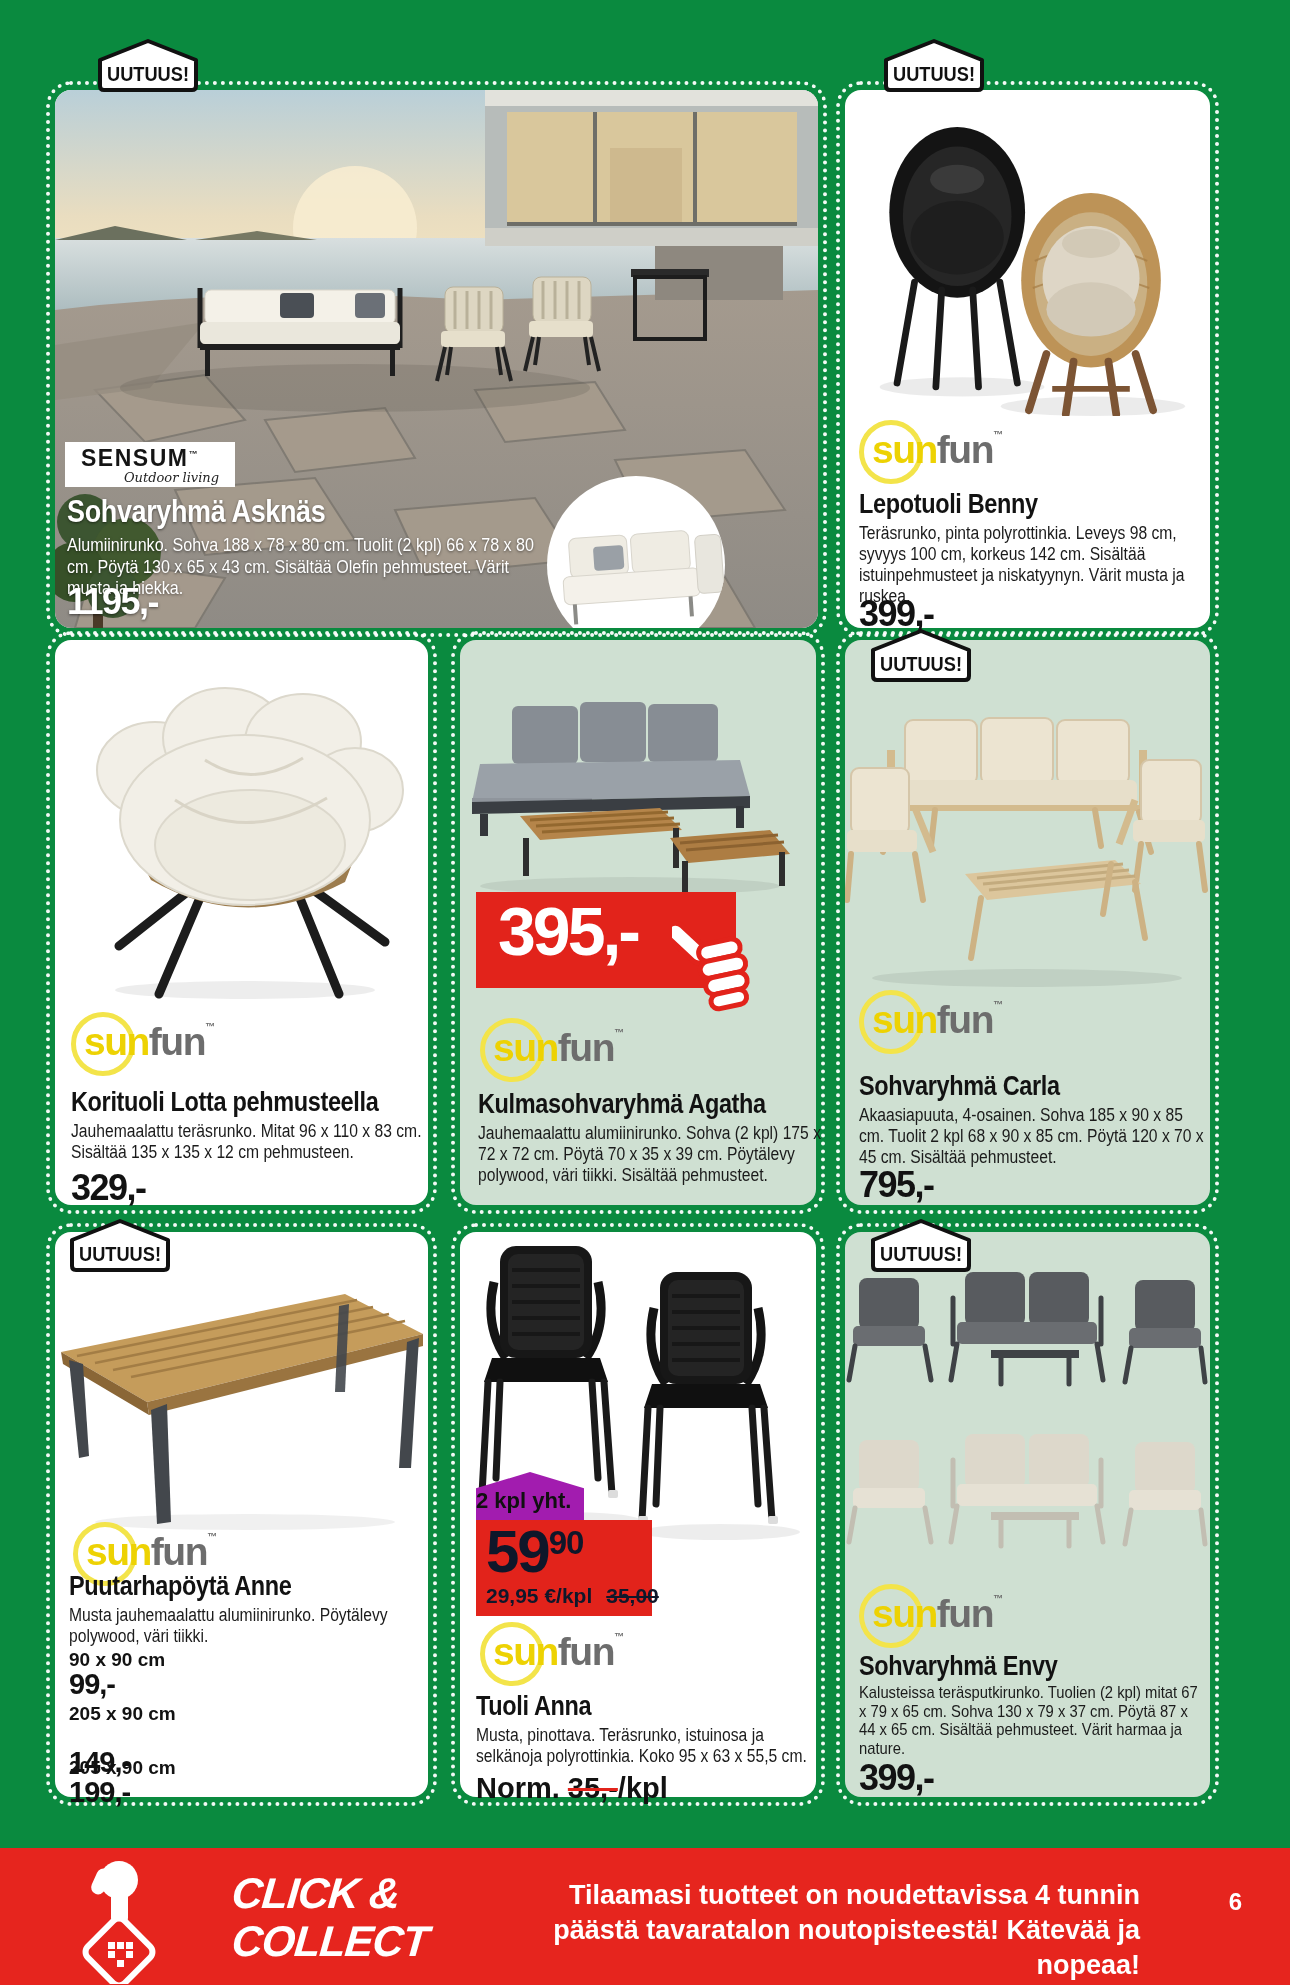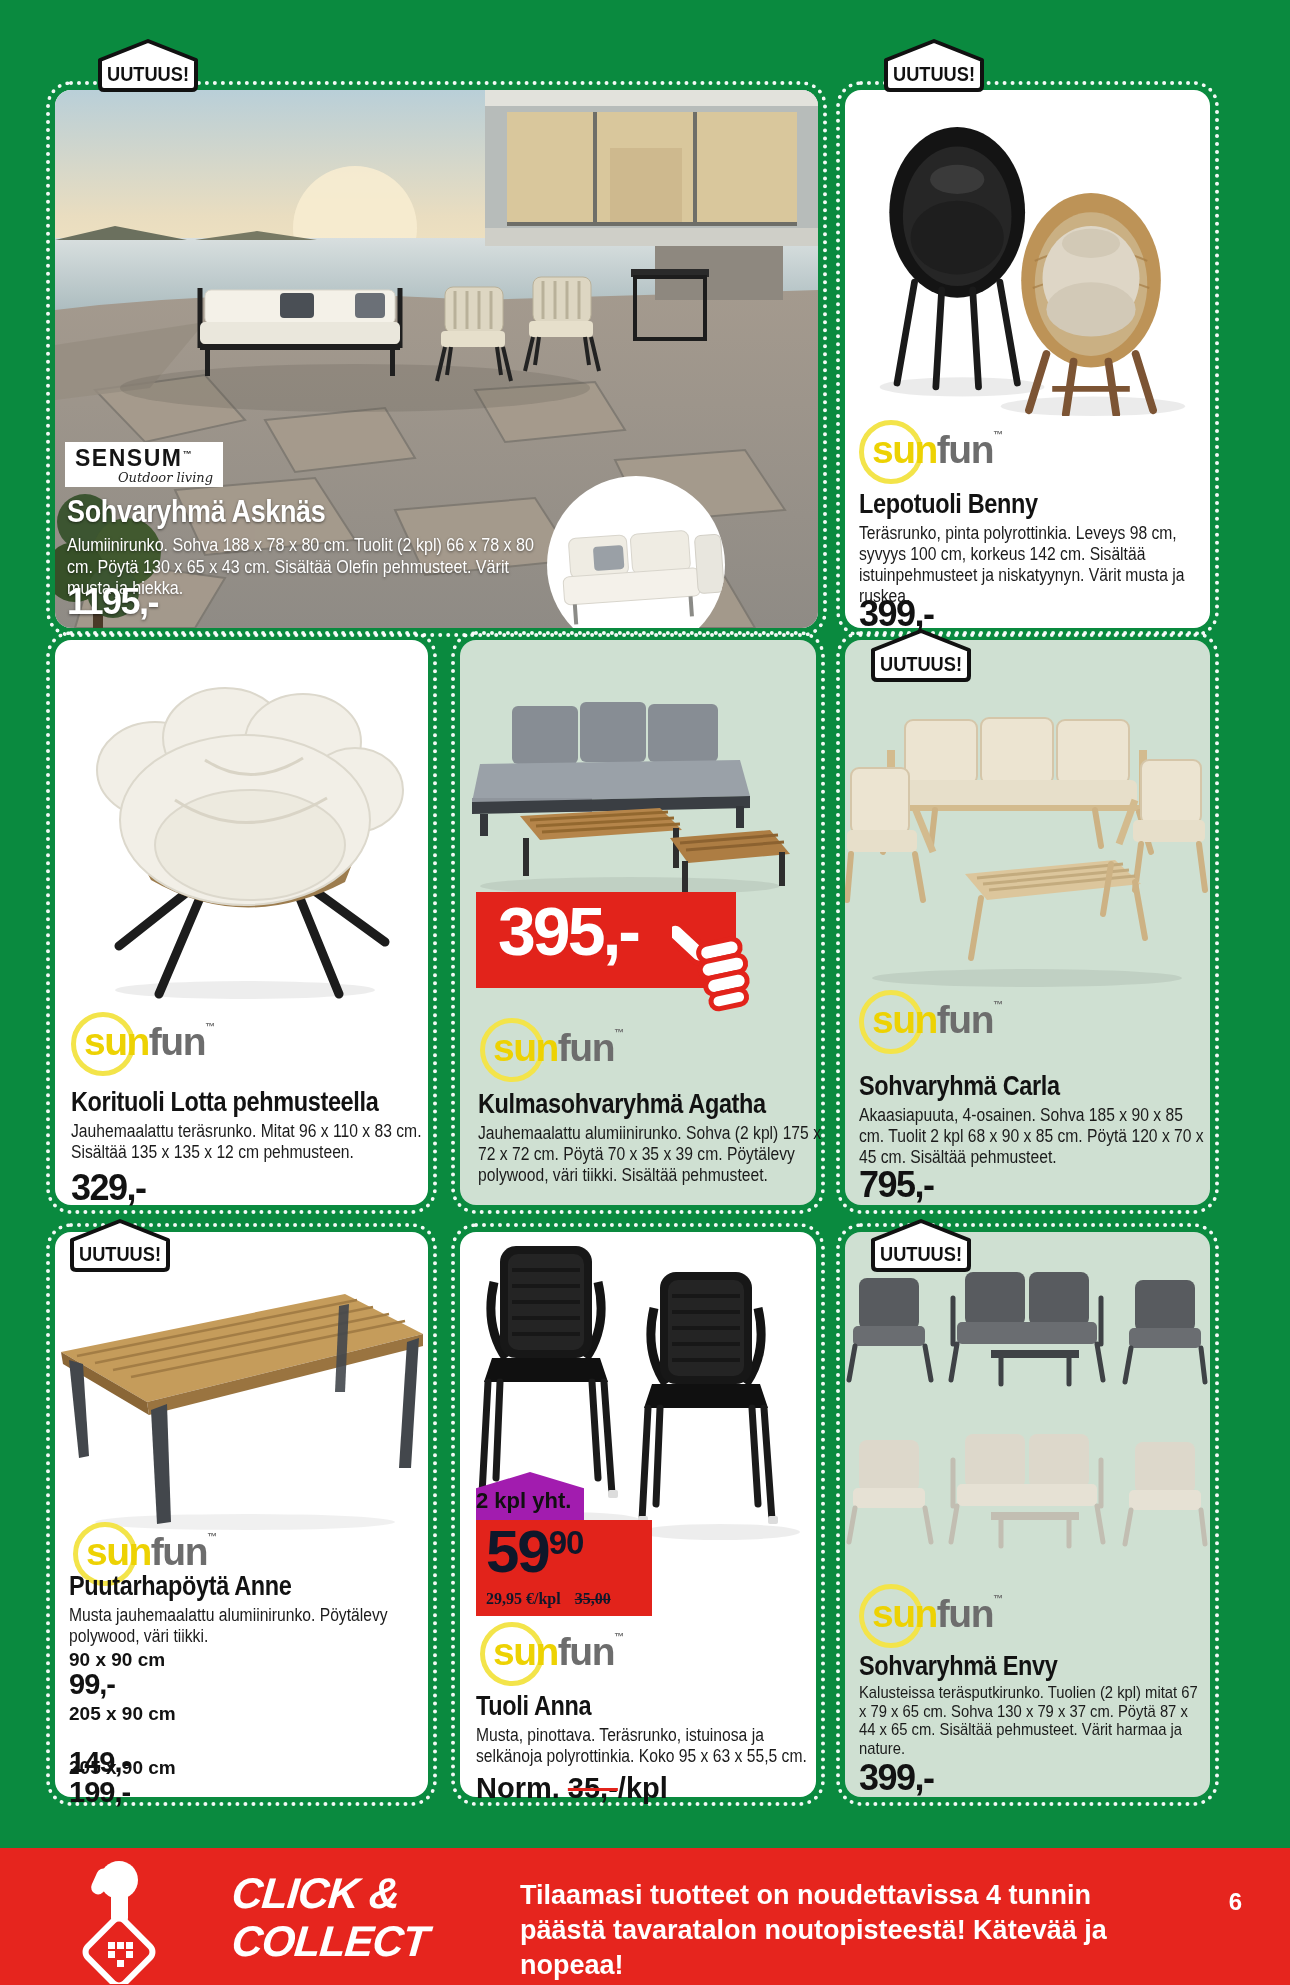--- a/index.html
+++ b/index.html
@@ -17,38 +17,38 @@
   .light{color:#fff;}
   .shadowed{text-shadow:0 1px 3px rgba(0,0,0,.55);}
   
   .sunfun{position:absolute;width:140px;height:66px;}
   .sf-circle{position:absolute;left:0;top:0;width:54px;height:54px;border:5px solid #f3e44a;border-radius:50%;}
   .sf-text{position:absolute;left:13px;top:10px;font-weight:900;font-size:39px;line-height:1;letter-spacing:-1.5px;white-space:nowrap;}
   .sf-sun{color:#edd203;}
   .sf-fun{color:#6d6d6d;}
   .sf-tm{color:#6d6d6d;font-size:10px;font-weight:700;vertical-align:top;}
   
-  .sensum{position:absolute;background:#fff;padding:5px 10px 3px;width:138px;}
+  .sensum{position:absolute;background:#fff;padding:5px 16px 3px;width:138px;}
   .sensum-name{font-weight:900;font-size:23px;letter-spacing:1.5px;color:#141414;line-height:1;}
   .sensum-name sup{font-size:9px;}
   .sensum-tag{font-family:"DejaVu Serif",serif;font-style:italic;font-size:13px;color:#222;text-align:right;line-height:1;margin-top:1px;}
   
   .uutuus{position:absolute;width:112px;height:62px;}
   
   .banner{position:absolute;background:#e2231b;color:#fff;display:flex;align-items:flex-start;
           font-weight:900;letter-spacing:-3px;}
   
   .flag{position:absolute;background:#a21caf;color:#101010;font-weight:900;font-size:22px;
         clip-path:polygon(0 34%,50% 0,100% 34%,100% 100%,0 100%);
         display:flex;align-items:flex-end;justify-content:flex-start;padding-bottom:6px;box-sizing:border-box;}
   
   .pricebox{position:absolute;background:#e2231b;color:#0f172a;padding:2px 10px 8px;box-sizing:border-box;}
   .pb-main{font-weight:900;font-size:60px;line-height:1;letter-spacing:-2px;}
   .pb-sup{font-weight:900;font-size:33px;vertical-align:18px;letter-spacing:-1px;}
-  .pb-row2{font-weight:700;font-size:16px;margin-top:8px;white-space:nowrap;font-family:Liberation Serif, serif;}
+  .pb-row2{font-weight:700;font-size:21px;margin-top:2px;white-space:nowrap;}
   .pb-old{text-decoration:line-through;margin-left:14px;font-weight:700;}
   .v-size{font-weight:700;font-size:19px;color:#121212;line-height:1;}
   .v-price{font-weight:900;font-size:29px;color:#121212;letter-spacing:-1px;line-height:1;}
   .norm{font-weight:900;font-size:29px;color:#121212;white-space:nowrap;}
   .norm-old{font-weight:700;text-decoration:line-through;text-decoration-color:#e2231b;text-decoration-thickness:3px;}
   .norm-kpl{font-weight:700;}
   
   .footer{position:absolute;left:0;top:1848px;width:1290px;height:137px;background:#e6251e;}
   .cc-line{position:absolute;color:#fff;font-weight:900;font-style:italic;font-size:43px;line-height:1;
            letter-spacing:-1px;transform:skewX(-5deg);}
@@ -481,17 +481,17 @@
         <rect x="44" y="88" width="7" height="7"></rect>
           <rect x="53" y="88" width="7" height="7"></rect>
           <rect x="62" y="88" width="7" height="7"></rect>
         <rect x="44" y="97" width="7" height="7"></rect>
           <rect x="62" y="97" width="7" height="7"></rect>
         <rect x="53" y="106" width="7" height="7"></rect>
       </g>
     </svg>
     <div class="cc-line" style="left:232px;top:24px;">CLICK &amp;</div>
     <div class="cc-line" style="left:232px;top:72px;">COLLECT</div>
-    <div class="footer-text" style="left:520px;top:30px;">Tilaamasi tuotteet on noudettavissa 4 tunnin päästä tavaratalon noutopisteestä! Kätevää ja nopeaa!</div>
+    <div class="footer-text" style="left:520px;top:30px;text-align:right;">Tilaamasi tuotteet on noudettavissa 4 tunnin päästä tavaratalon noutopisteestä! Kätevää ja nopeaa!</div>
     <div class="page-num" style="right:48px;top:40px;">6</div>
   </div>
 
 </div>
 
 </body></html>

